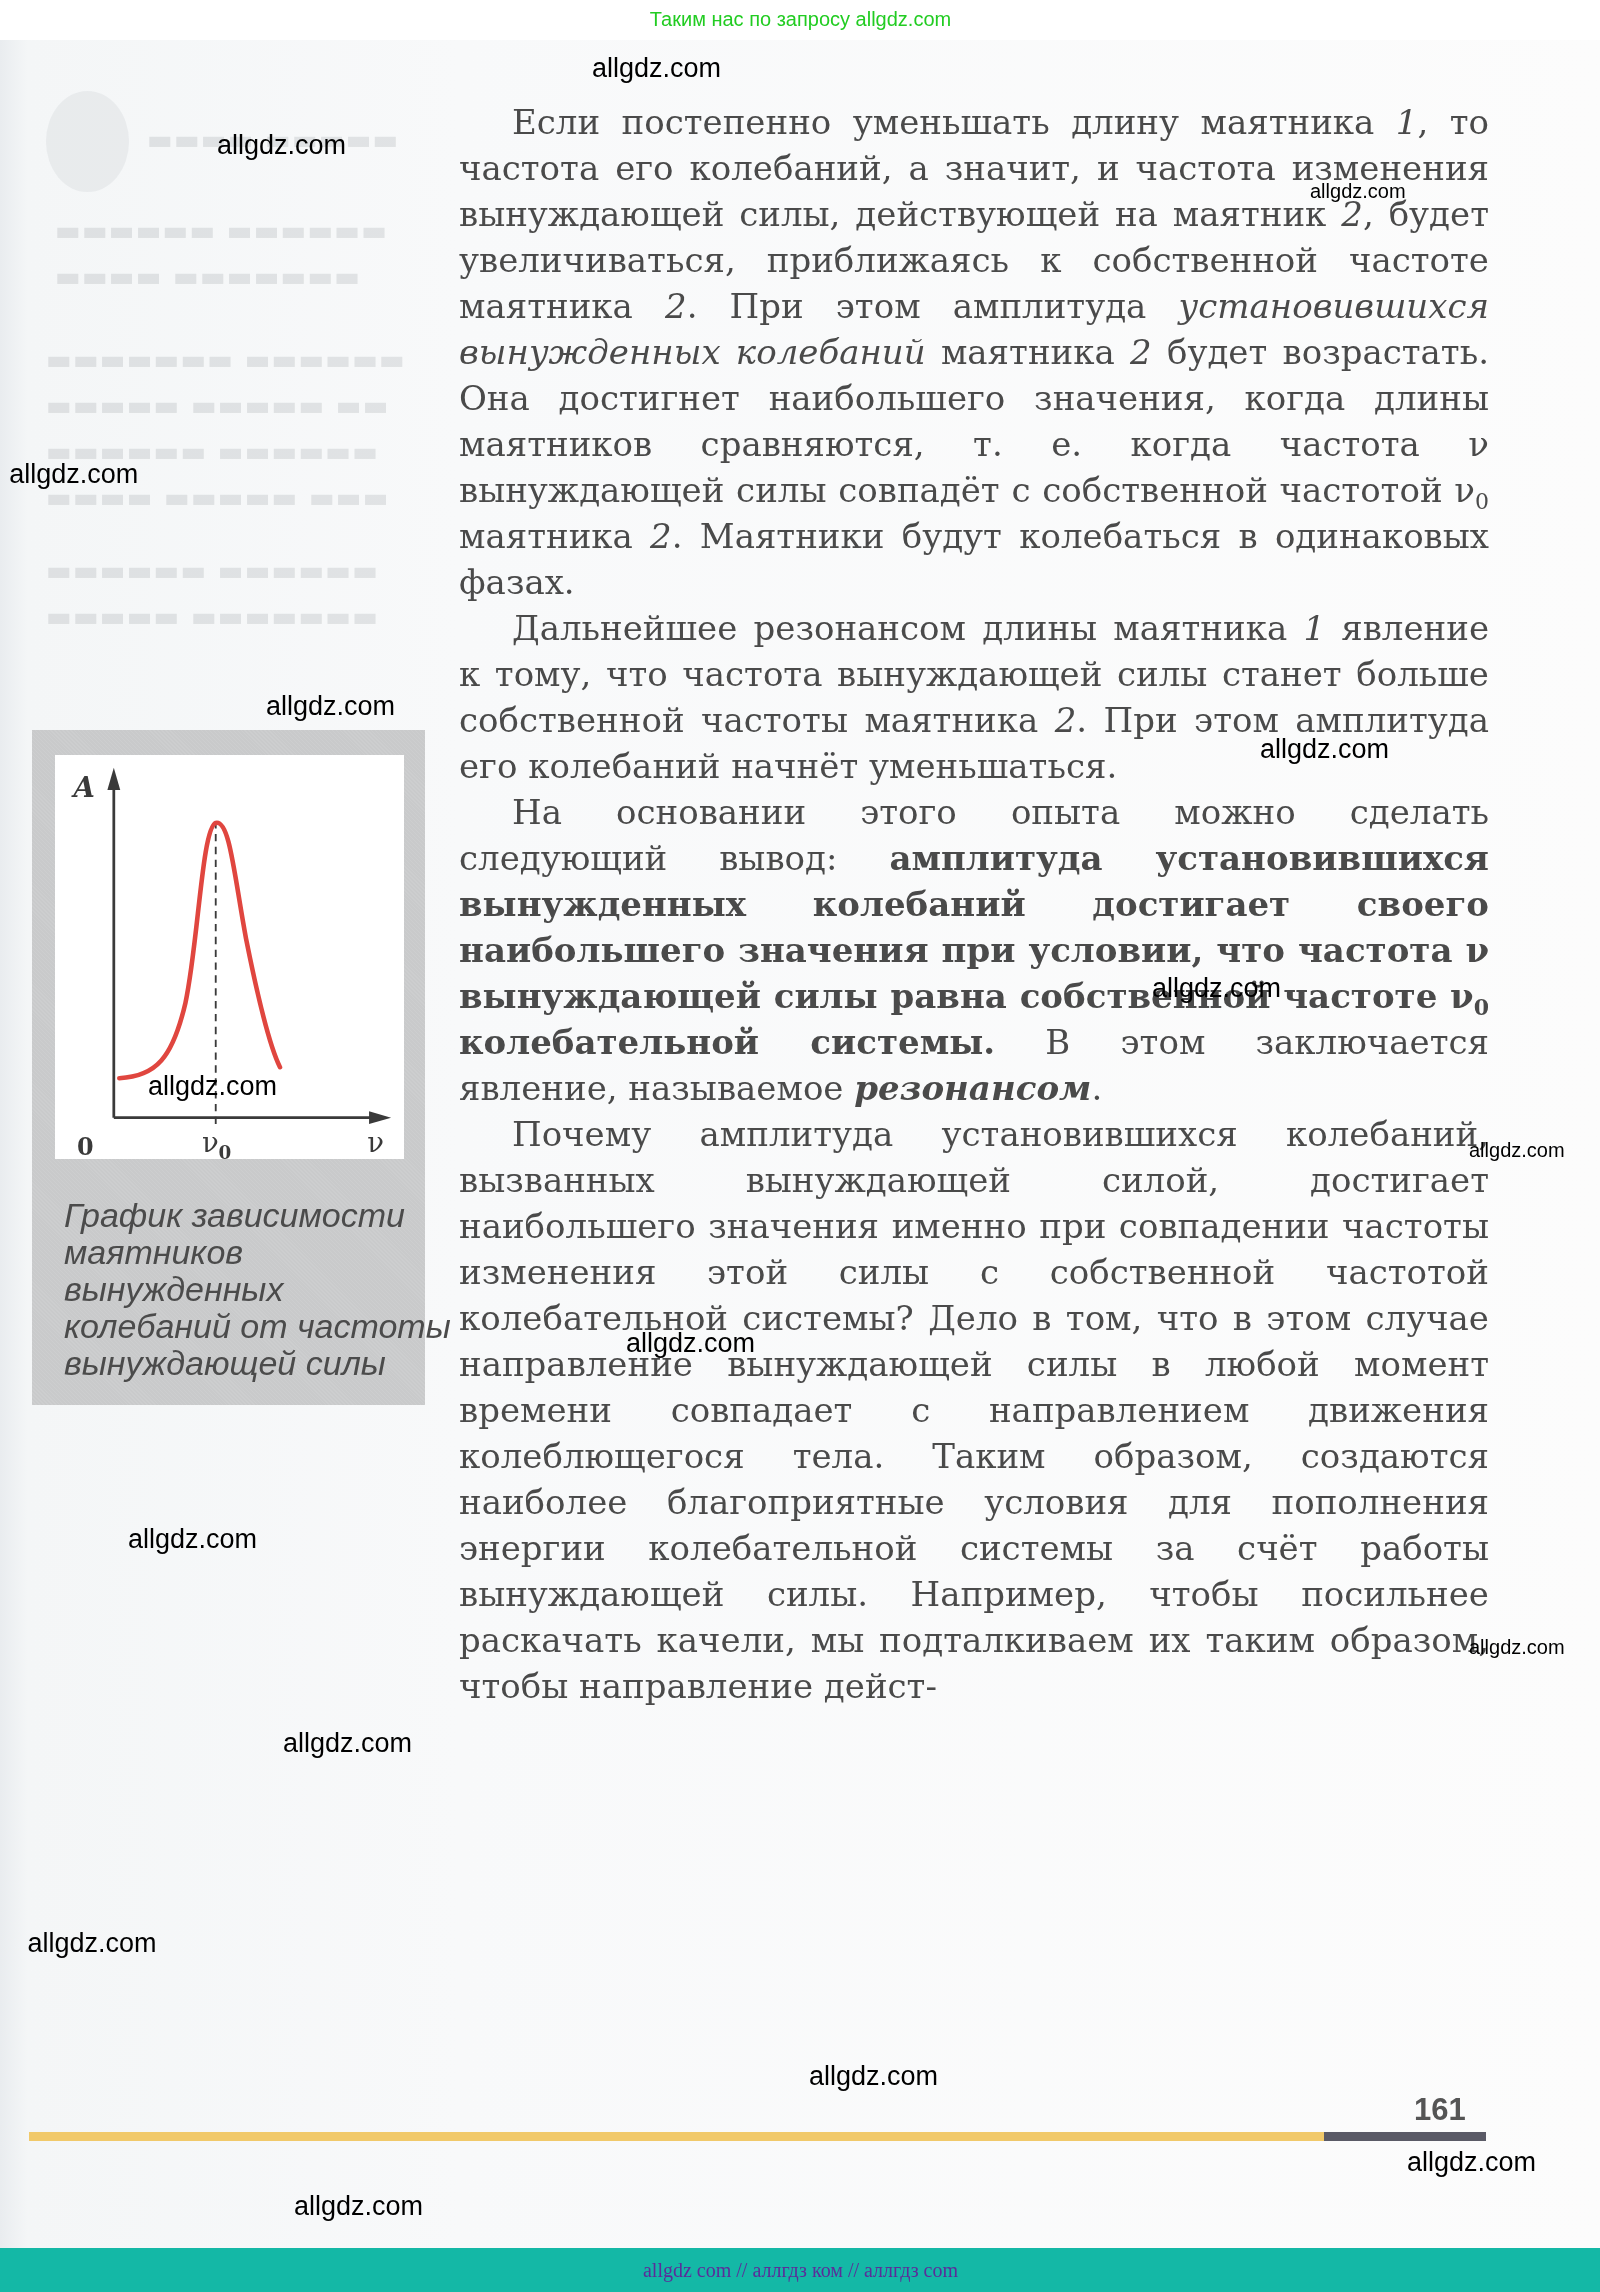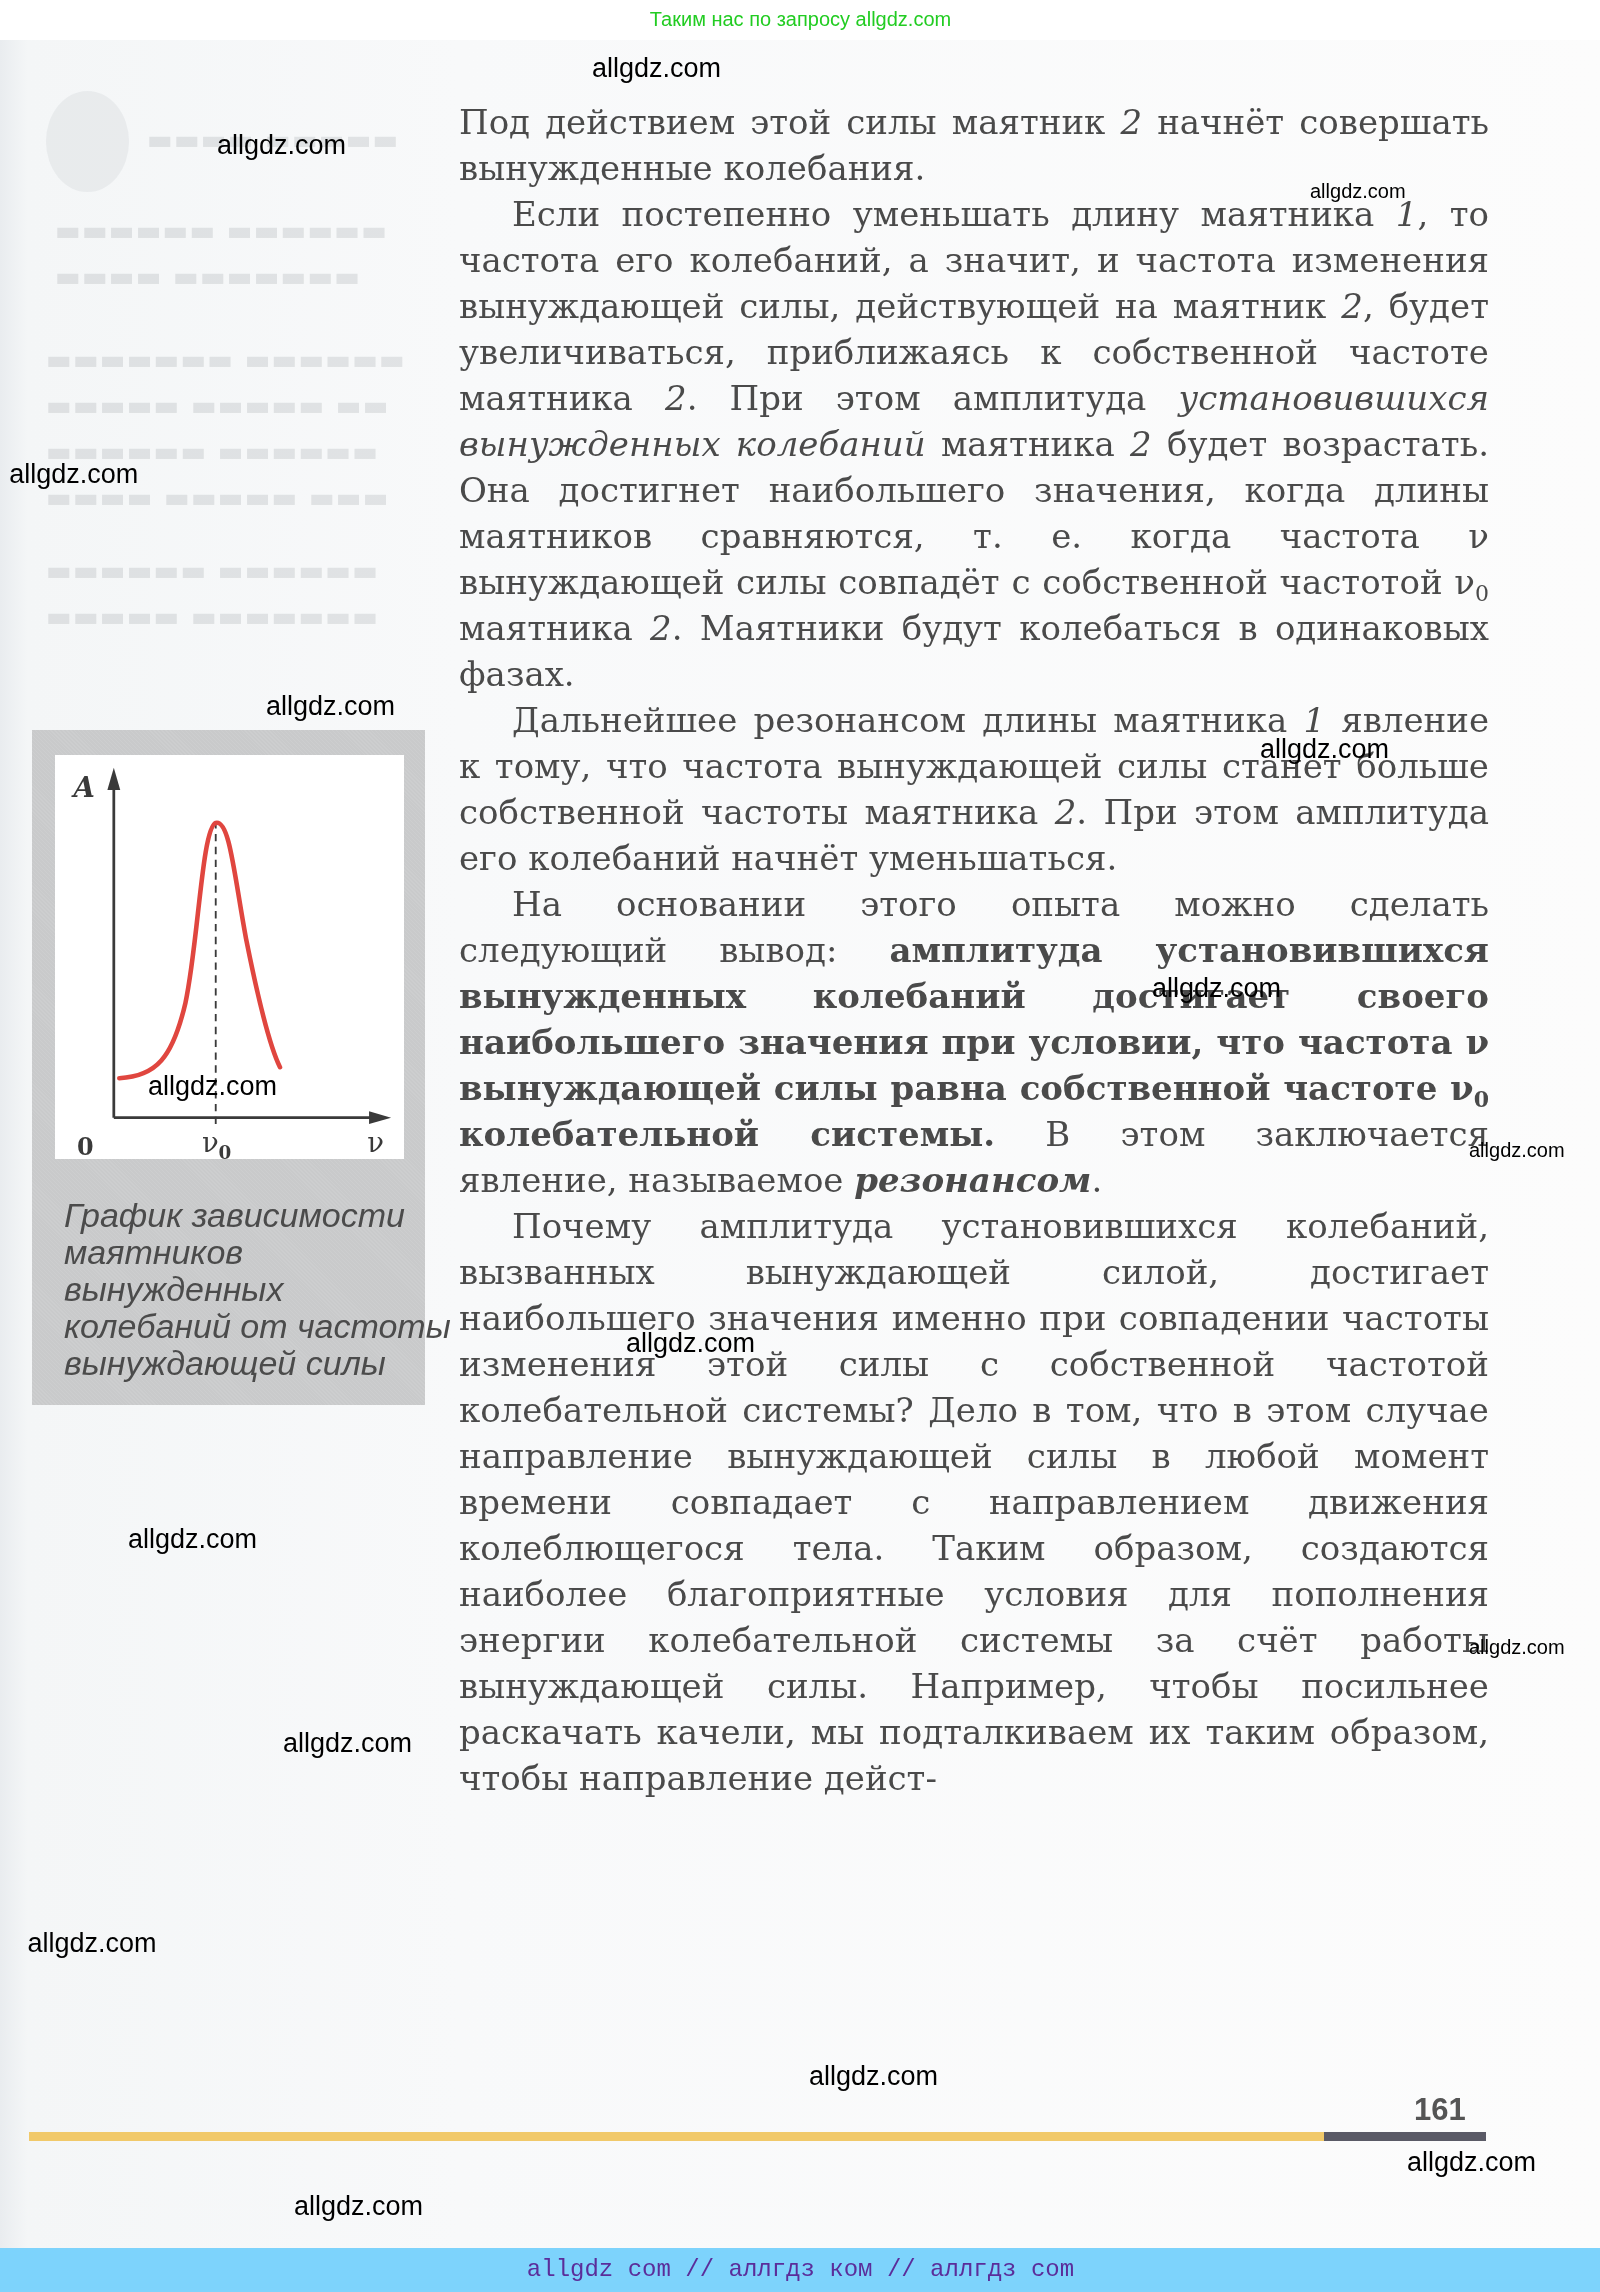--- a/index.html
+++ b/index.html
@@ -71,22 +71,22 @@
     position: absolute; left: 1324px; top: 2132px; width: 162px; height: 9.2px;
     background: #5a5a66;
   }
   .page-number {
     position: absolute; left: 1414px; top: 2092px; width: 73px; text-align: left;
     font-family: "Liberation Sans", sans-serif; font-weight: bold; font-size: 31px;
     color: #555;
   }
   .footer {
     position: absolute; left: 0; top: 2248px; width: 1601px; height: 44px;
-    text-align: center; color: #5b2d9a; background: #7dd3fc;
-    font-family: Liberation Mono, monospace; font-size: 24px; line-height: 44px;
+    text-align: center; color: #5b2d9a; background: #14b8a6;
+    font-family: Liberation Serif, serif; font-size: 20px; line-height: 44px;
   }
 </style>
 </head>
 <body>
 
 <div class="top-banner">Таким нас по запросу allgdz.com</div>
 
 <div class="page">
 
   <div class="ghost-circle"></div>
@@ -95,21 +95,20 @@
   <div class="ghost" style="left:55px;top:220px;">▬▬▬▬ ▬▬▬▬▬▬▬</div>
   <div class="ghost" style="left:46px;top:303px;">▬▬▬▬▬▬▬ ▬▬▬▬▬▬</div>
   <div class="ghost" style="left:46px;top:349px;">▬▬▬▬▬ ▬▬▬▬▬ ▬▬</div>
   <div class="ghost" style="left:46px;top:395px;">▬▬▬▬▬▬ ▬▬▬▬▬▬</div>
   <div class="ghost" style="left:46px;top:441px;">▬▬▬▬ ▬▬▬▬▬ ▬▬▬</div>
   <div class="ghost" style="left:46px;top:514px;">▬▬▬▬▬▬ ▬▬▬▬▬▬</div>
   <div class="ghost" style="left:46px;top:560px;">▬▬▬▬▬ ▬▬▬▬▬▬▬</div>
 </div>
 
 <div class="col">
-  <p><span>Под действием этой силы маятник </span><span class="it">2</span><span> начнёт совершать вынужденные колебания.</span></p>
   <p class="ind"><span>Если постепенно уменьшать длину маятника </span><span class="it">1</span><span>, то частота его колебаний, а значит, и частота изменения вынуждающей силы, действующей на маятник </span><span class="it">2</span><span>, будет увеличиваться, приближаясь к собственной частоте маятника </span><span class="it">2</span><span>. При этом амплитуда </span><span class="it">установившихся вынужденных колебаний</span><span> маятника </span><span class="it">2</span><span> будет возрастать. Она достигнет наибольшего значения, когда длины маятников сравняются, т. е. когда частота ν вынуждающей силы совпадёт с собственной частотой ν</span><sub>0</sub><span> маятника </span><span class="it">2</span><span>. Маятники будут колебаться в одинаковых фазах.</span></p>
   <p class="ind"><span>Дальнейшее резонансом длины маятника </span><span class="it">1</span><span> явление к тому, что частота вынуждающей силы станет больше собственной частоты маятника </span><span class="it">2</span><span>. При этом амплитуда его колебаний начнёт уменьшаться.</span></p>
   <p class="ind"><span>На основании этого опыта можно сделать следующий вывод: </span><span class="b">амплитуда установившихся вынужденных колебаний достигает своего наибольшего значения при условии, что частота ν вынуждающей силы равна собственной частоте ν</span><sub class="b">0</sub><span class="b"> колебательной системы.</span><span> В этом заключается явление, называемое </span><span class="bi">резонансом</span><span>.</span></p>
   <p class="ind">Почему амплитуда установившихся колебаний, вызванных вынуждающей силой, достигает наибольшего значения именно при совпадении частоты изменения этой силы с собственной частотой колебательной системы? Дело в том, что в этом случае направление вынуждающей силы в любой момент времени совпадает с направлением движения колеблющегося тела. Таким образом, создаются наиболее благоприятные условия для пополнения энергии колебательной системы за счёт работы вынуждающей силы. Например, чтобы посильнее раскачать качели, мы подталкиваем их таким образом, чтобы направление дейст-</p>
 </div>
 
 <div class="figure">
   <div class="plot">
     <svg width="349" height="404" viewBox="0 0 380 440">
 

